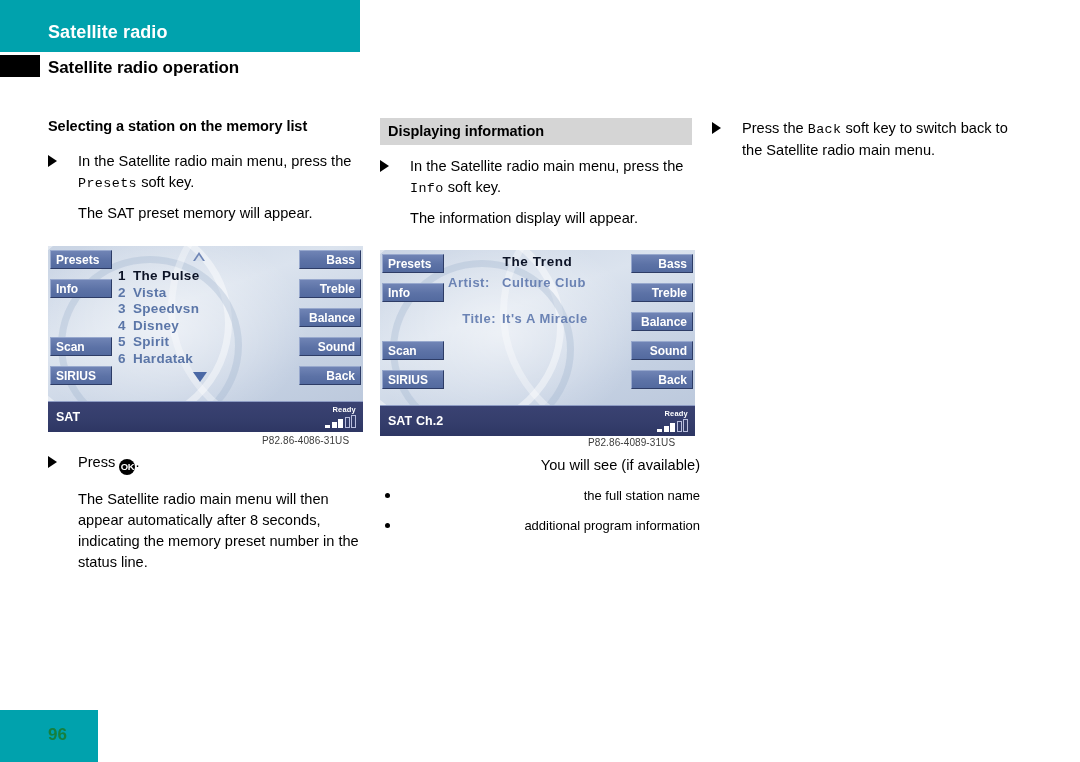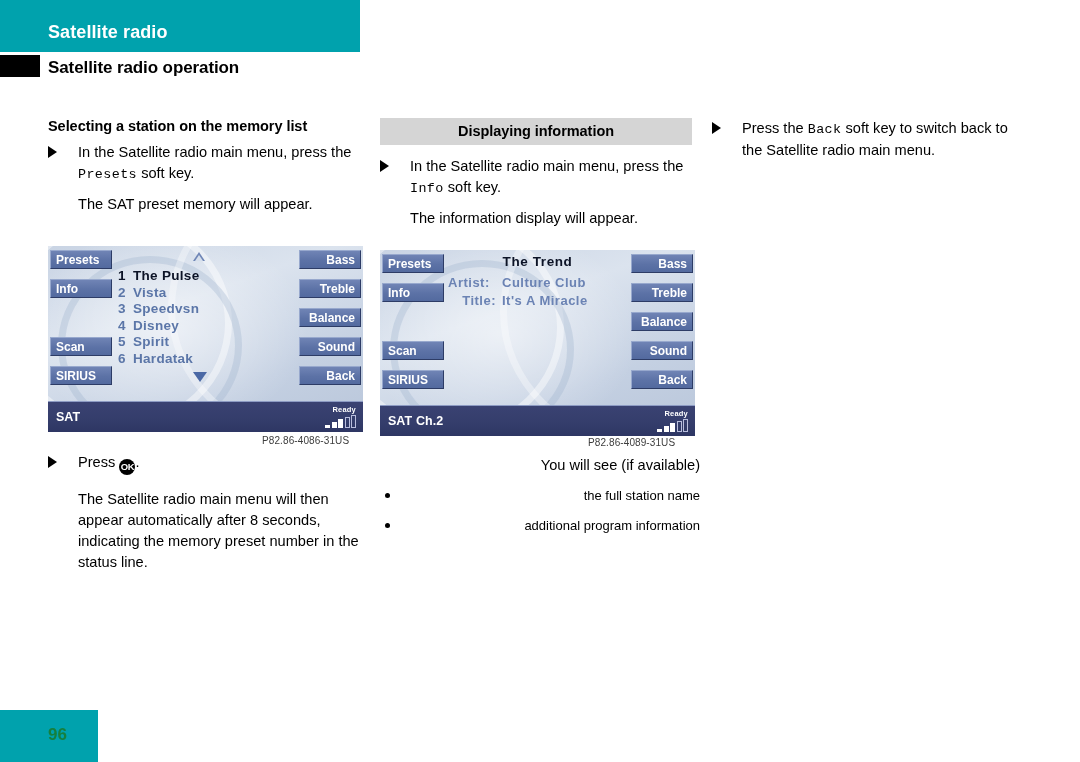--- a/index.html
+++ b/index.html
@@ -52,31 +52,30 @@
     top: 118px;
     width: 312px;
   }
   .col1 { left: 48px; }
   .col2 { left: 380px; }
   .col3 { left: 712px; }
 
   .sec-head-plain {
     font-size: 14.5px;
     font-weight: bold;
-    margin: 0 0 8px 0;
+    margin: 0 0 17px 0;
     letter-spacing: -0.05px;
   }
   .sec-head-gray {
     font-size: 14.5px;
     font-weight: bold;
     background: #d5d5d5;
     padding: 5px 8px 6px 8px;
     margin: 0 0 11px 0;
     letter-spacing: -0.05px;
-    text-align: center;
   }
 
   
   .step {
     position: relative;
     padding-left: 30px;
     margin: 0 0 9px 0;
     font-size: 14.6px;
     line-height: 21px;
   }
@@ -317,21 +316,21 @@
     left: 68px;
     width: 185px;
     font-size: 13px;
     font-weight: bold;
     color: #6b83b4;
     letter-spacing: 0.5px;
     display: flex;
   }
   .info-line .lbl { width: 54px; flex: none; }
   .info-line.l1 { top: 25px; }
-  .info-line.l2 { top: 43px; }
+  .info-line.l2 { top: 61px; }
   .info-line.l2 .lbl { width: 54px; text-align: right; padding-right: 6px; box-sizing: border-box; }
 
   .caption {
     position: absolute;
     font-size: 10px;
     color: #3d3d3d;
     letter-spacing: 0.1px;
   }
   .cap1 { left: 262px; top: 435px; }
   .cap2 { left: 588px; top: 437px; }

